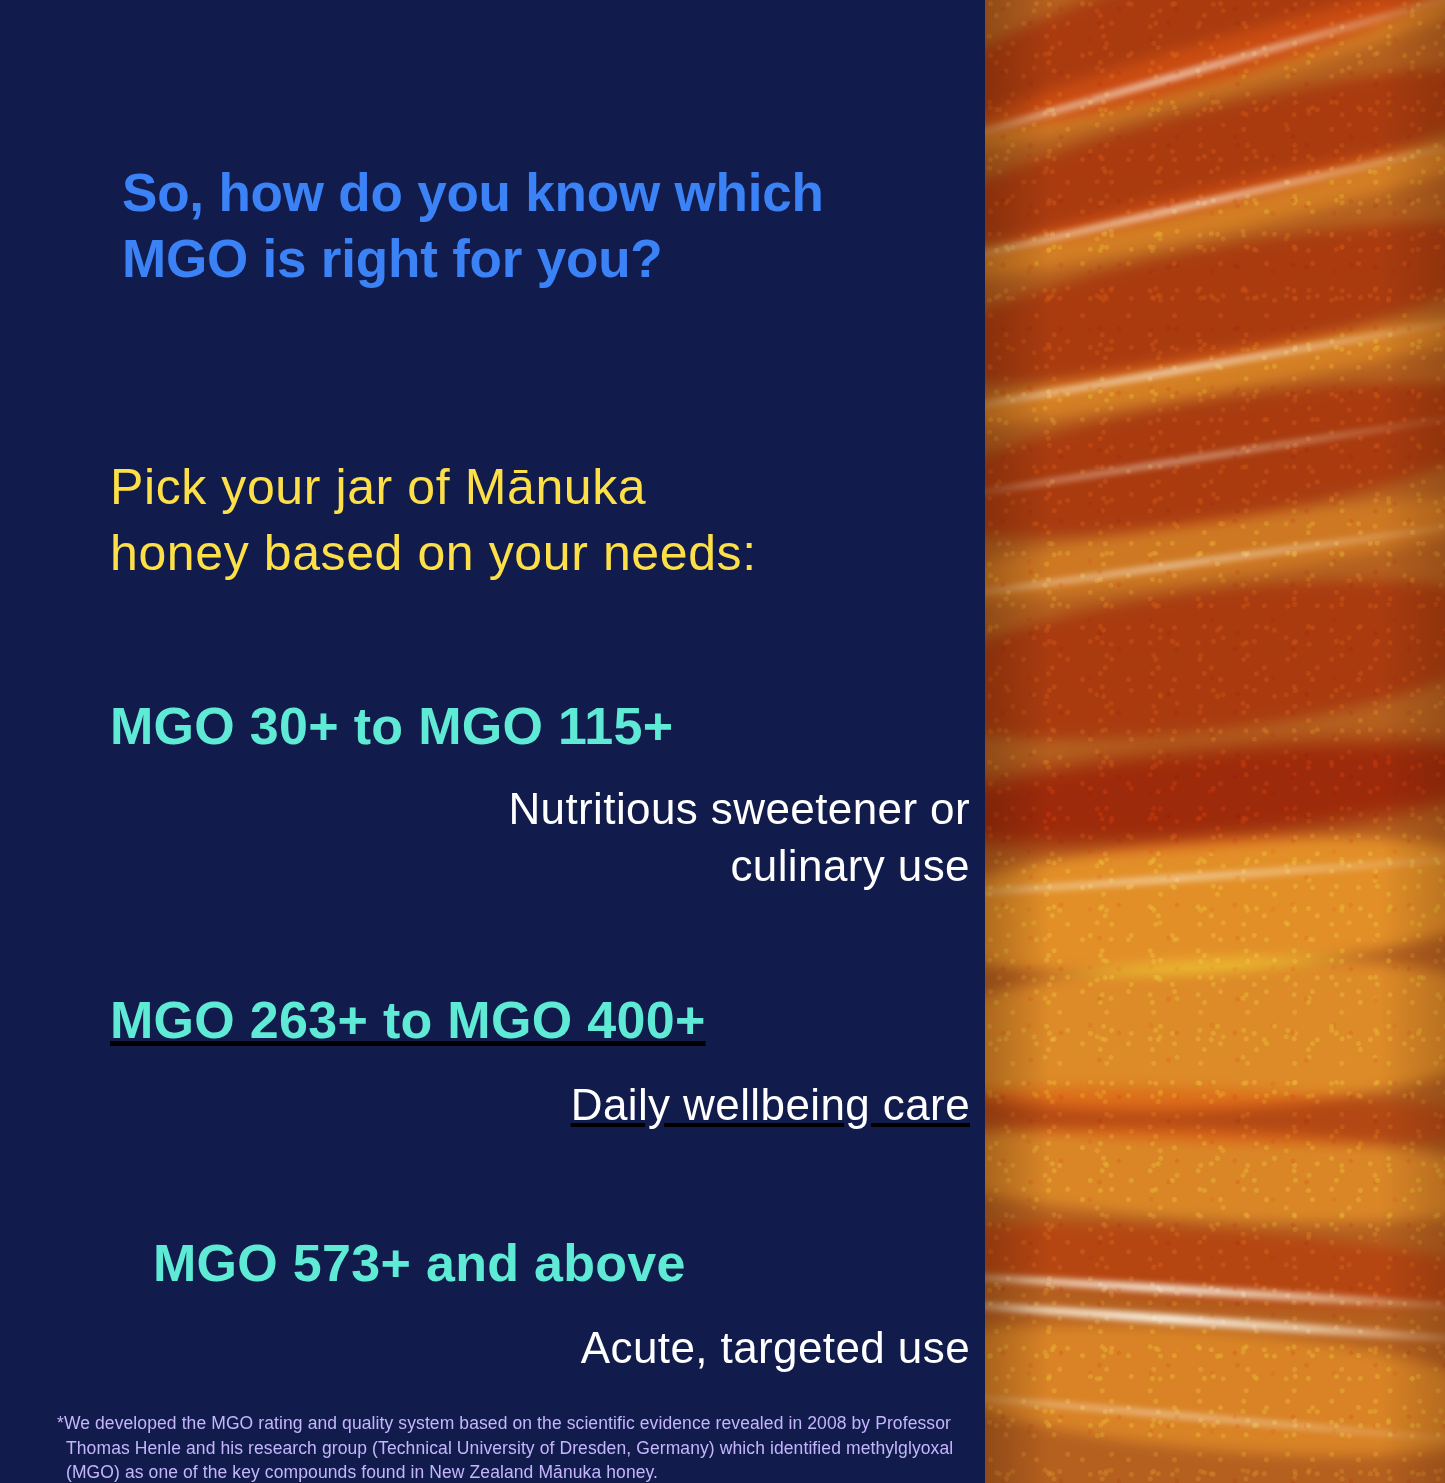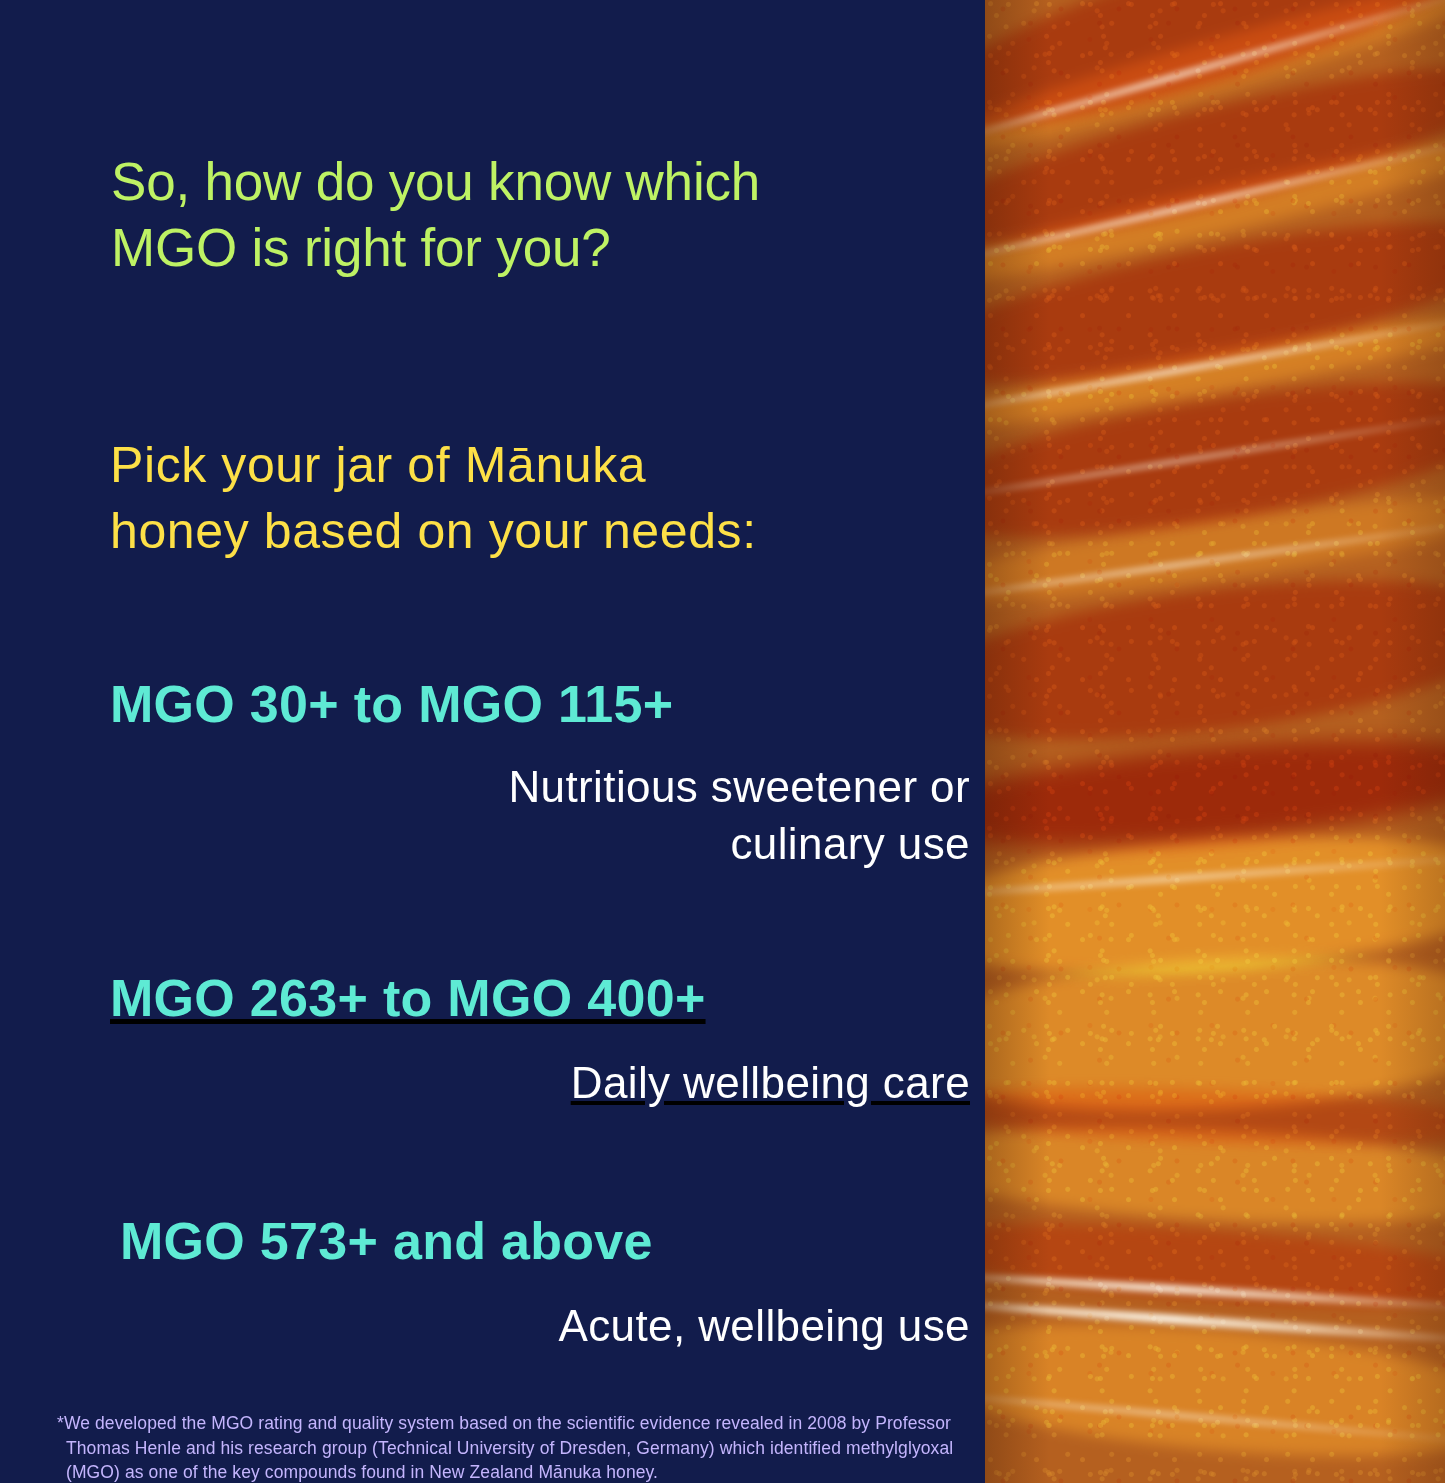--- a/index.html
+++ b/index.html
@@ -33,45 +33,45 @@
 
   .content {
     position: absolute;
     left: 110px;
     top: 148px;
     width: 860px;
   }
 
   
   .headline {
-    color: #bef264;
+    color: #3b82f6;
     font-size: 53px;
     line-height: 66px;
-    font-weight: normal;
+    font-weight: bold;
     letter-spacing: -0.2px;
-    margin: 1px;
+    margin: 12px;
     white-space: pre-line;
   }
 
   
   .lead {
     color: #fde047;
     font-size: 50px;
     line-height: 66px;
     font-weight: 300;
     letter-spacing: 0.6px;
     margin: 0;
     padding-top: 150px;
     white-space: pre-line;
   }
 
   
   .tier { padding-top: 110px; }
   .tier-2 { padding-top: 96px; text-decoration: underline; }
-  .tier-3 { padding-top: 100px; }
+  .tier-3 { padding-top: 100px; margin-left: 33px; }
 
   .tier-title {
     color: #5eead4;
     font-size: 52px;
     line-height: 60px;
     font-weight: bold;
     letter-spacing: 0.3px;
     margin: 0;
   }
   .tier-3 .tier-title { padding-left: 10px; }
@@ -216,21 +216,21 @@
 culinary use</p>
       </div>
 
       <div class="tier tier-2">
         <h2 class="tier-title">MGO 263+ to MGO 400+</h2>
         <p class="tier-desc">Daily wellbeing care</p>
       </div>
 
       <div class="tier tier-3">
         <h2 class="tier-title">MGO 573+ and above</h2>
-        <p class="tier-desc">Acute, wellbeing use</p>
+        <p class="tier-desc">Acute, targeted use</p>
       </div>
 
     </div>
 
     <p class="footnote">*We developed the MGO rating and quality system based on the scientific evidence revealed in 2008 by Professor Thomas Henle and his research group (Technical University of Dresden, Germany) which identified methylglyoxal (MGO) as one of the key compounds found in New Zealand Mānuka honey.</p>
 
   </div>
 
   <div class="panel-right">
     <div class="honey-base"></div>

